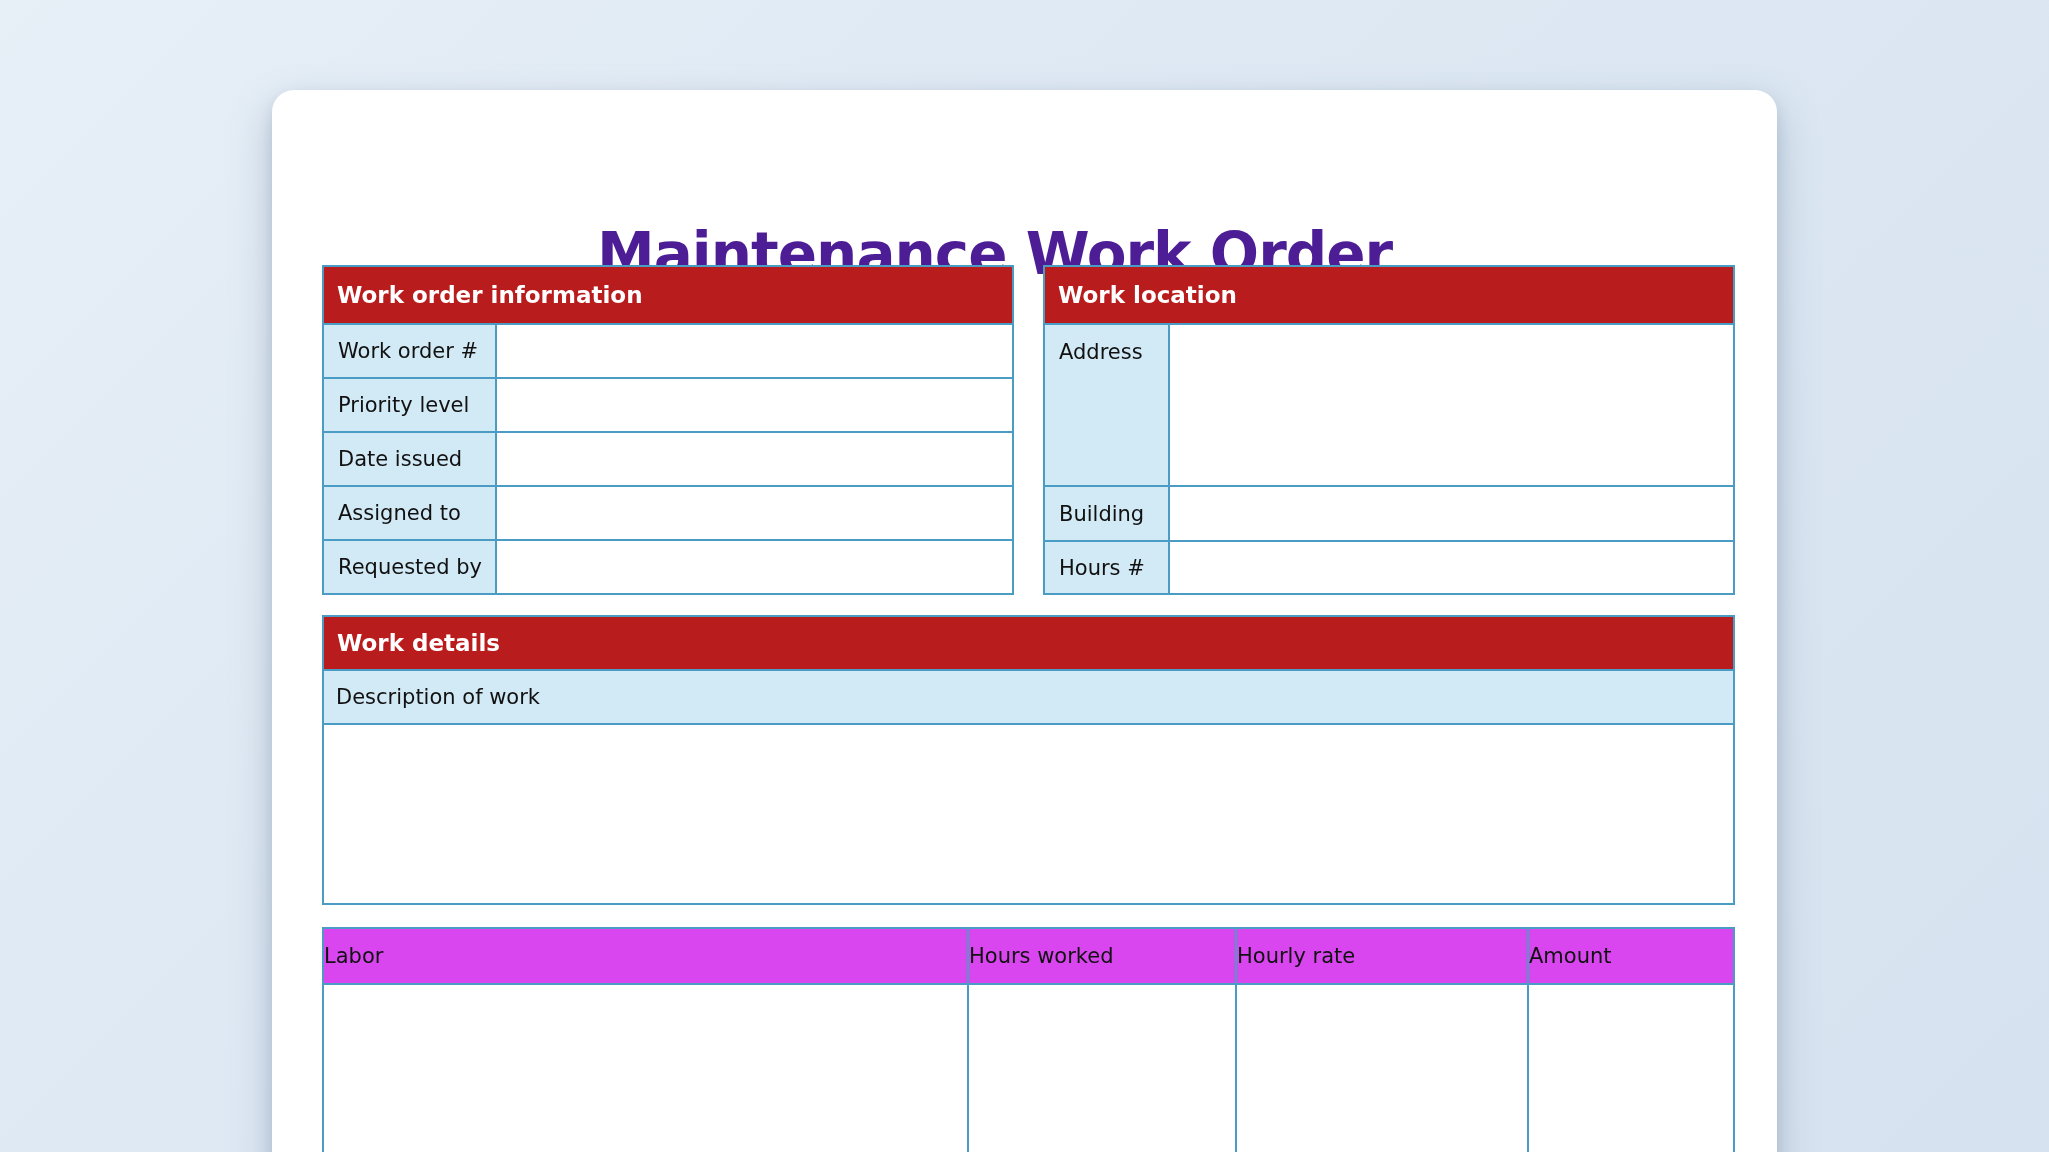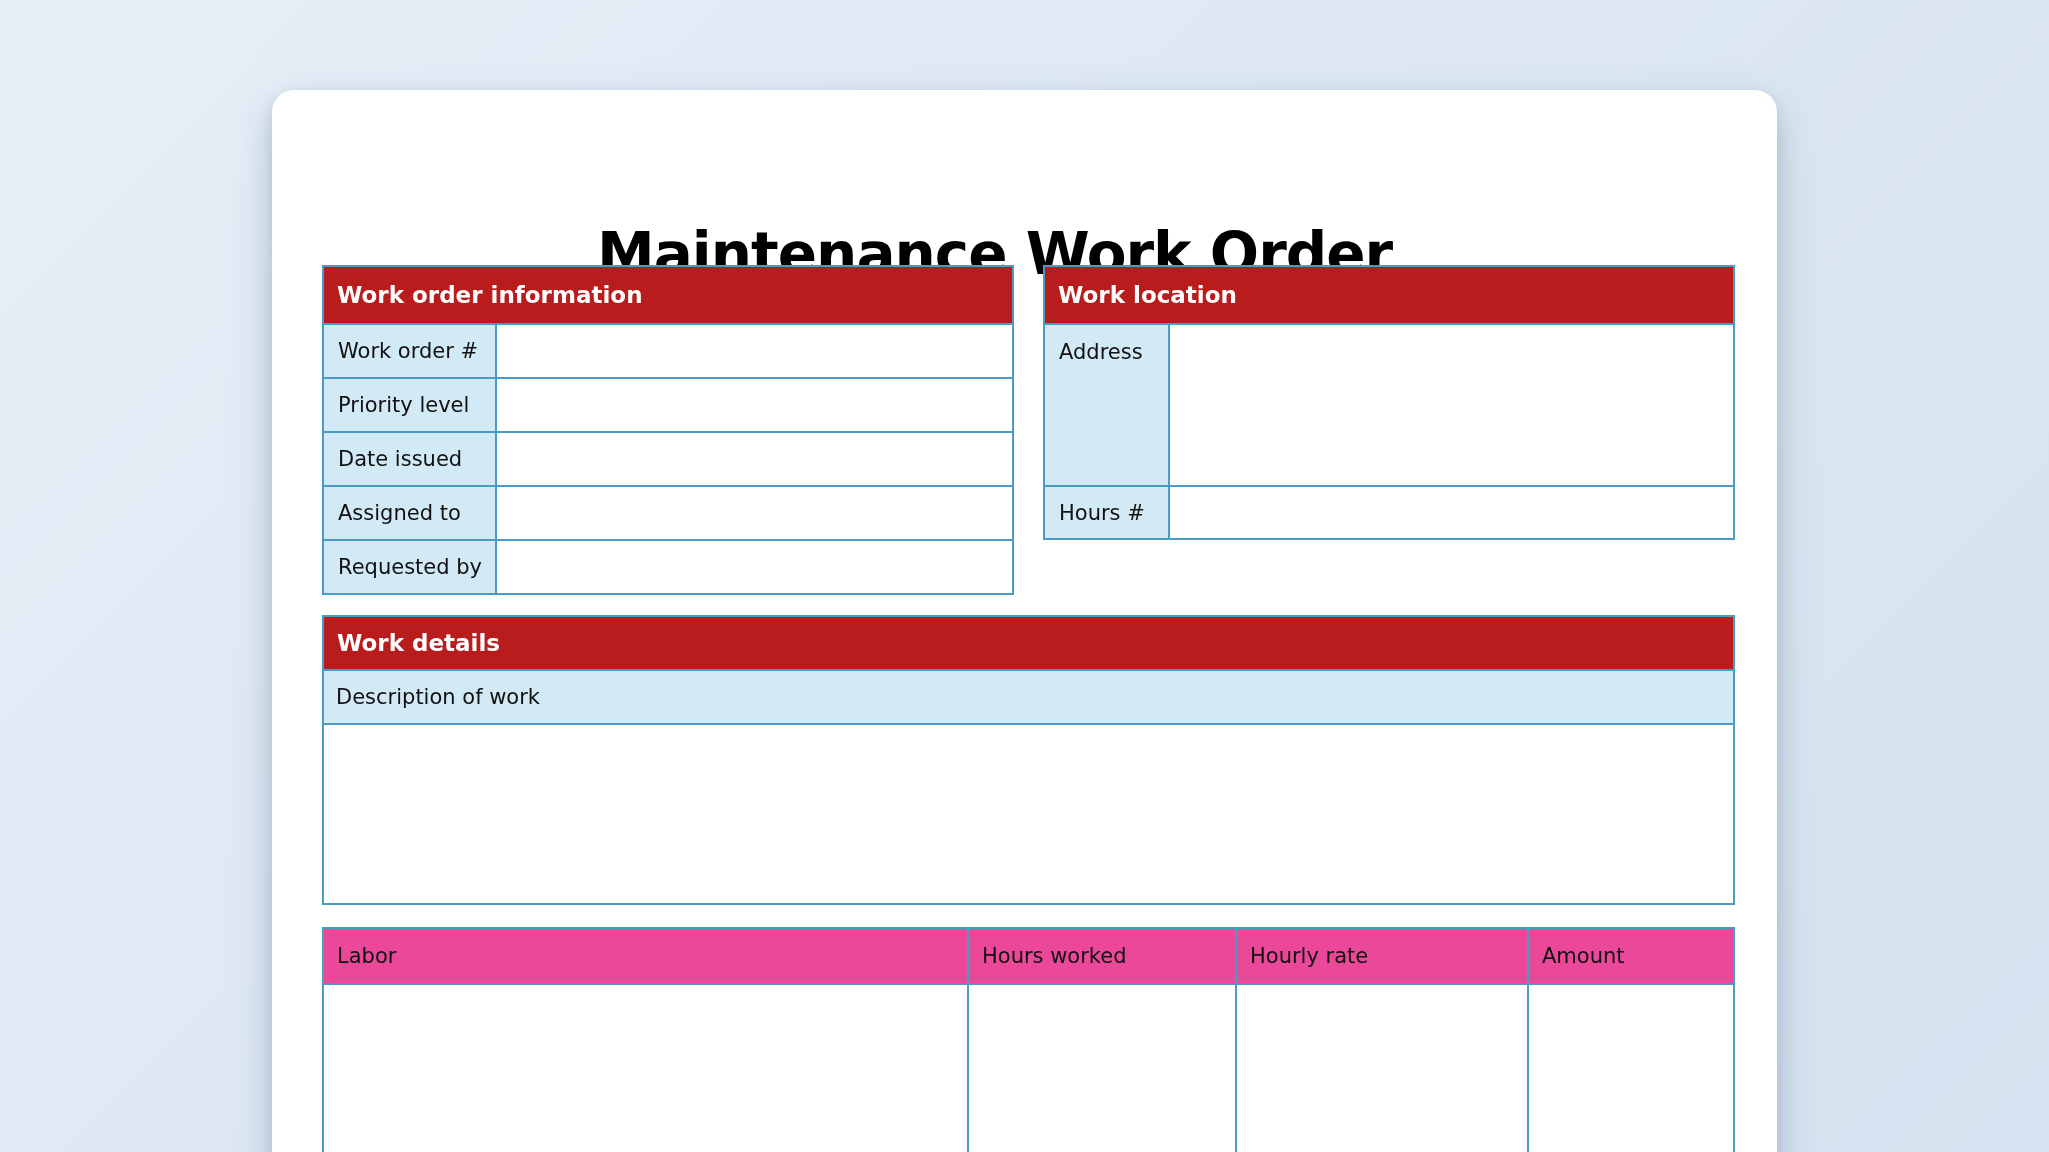--- a/index.html
+++ b/index.html
@@ -27,21 +27,21 @@
   }
   .page-title {
     position: absolute;
     left: 325px;
     top: 128px;
     margin: 0;
     font-size: 58px;
     line-height: 72px;
     font-weight: bold;
     letter-spacing: -1px;
-    color: #000000;
+    color: #4c1d95;
     white-space: nowrap;
   }
   table {
     position: absolute;
     border-collapse: collapse;
     table-layout: fixed;
   }
   td, th {
     border: 2px solid #4a9cc5;
     padding: 0;
@@ -64,22 +64,21 @@
     padding-left: 14px;
   }
   .value-cell {
     background: #ffffff;
   }
   .top-align {
     vertical-align: top;
     padding-top: 15px;
   }
   .col-header-cell {
-    background: #ec4899;
-    padding-left: 13px;
+    background: #d946ef;
   }
   .desc-label-cell {
     background: #d2e9f6;
     padding-left: 12px;
   }
   #info-table   { left: 322px;  top: 265px; width: 690px;  }
   #loc-table    { left: 1043px; top: 265px; width: 690px;  }
   #detail-table { left: 322px;  top: 615px; width: 1411px; border-radius: 12px; }
   #labor-table  { left: 322px;  top: 927px; width: 1411px; }
 
@@ -140,20 +139,24 @@
       <col style="width:565px">
     </colgroup>
   <tbody>
       <tr class="header-row">
     <td class="section-header" colspan="2">Work location</td>
   </tr>
   <tr class="address-row">
     <td class="label-cell top-align">Address</td>
     <td class="value-cell"></td>
   </tr>
+  <tr class="building-row">
+    <td class="label-cell">Building</td>
+    <td class="value-cell"></td>
+  </tr>
   <tr class="room-row">
     <td class="label-cell">Hours #</td>
     <td class="value-cell"></td>
   </tr>
 </tbody>
   </table>
 
 <table id="detail-table">
   <colgroup>
       <col style="width:1411px">

